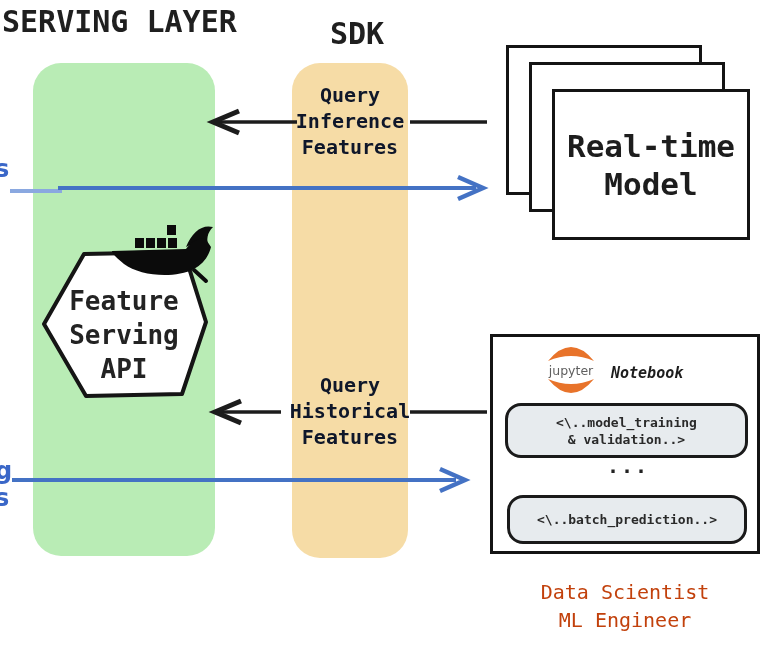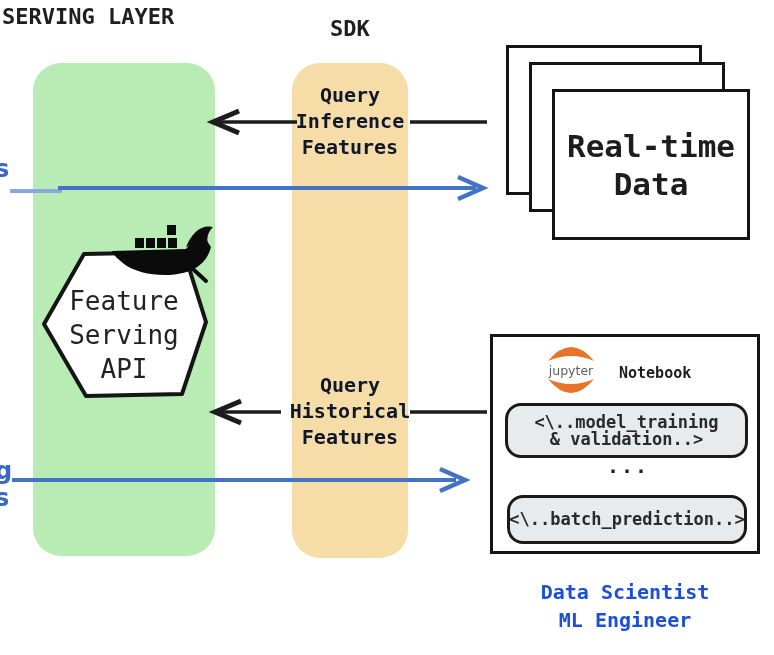--- a/index.html
+++ b/index.html
@@ -1,20 +1,20 @@
 <!DOCTYPE html>
 <html><head>
 <meta charset="utf-8">
 <style>
   html,body{margin:0;padding:0;background:#ffffff;}
   .canvas{
     position:relative;width:774px;height:655px;background:#ffffff;overflow:hidden;
     font-family:"DejaVu Sans Mono","Liberation Mono",monospace;color:#1f1f1f;
   }
-  .title{position:absolute;font-weight:700;font-size:22px;letter-spacing:0px;white-space:nowrap;}
+  .title{position:absolute;font-weight:700;font-size:30px;letter-spacing:0px;white-space:nowrap;}
   .t-serving{left:2px;top:4px;}
   .t-sdk{left:330px;top:16px;}
 
   .col{position:absolute;border-radius:28px;}
   .col-green{left:33px;top:63px;width:182px;height:493px;background:#b9ecb5;}
   .col-orange{left:292px;top:63px;width:116px;height:495px;background:#f6dca6;}
 
   svg.overlay{position:absolute;left:0;top:0;width:774px;height:655px;pointer-events:none;}
 
   .sdk-label{
@@ -28,46 +28,46 @@
     position:absolute;left:-5px;color:#3a67c8;font-family:"DejaVu Sans","Liberation Sans",sans-serif;
     font-weight:700;font-size:24px;line-height:27px;white-space:pre-line;
   }
   .e-top{top:156px;}
   .e-bottom{top:458px;}
 
   .hex-wrap{position:absolute;left:36px;top:246px;width:176px;height:156px;}
   .hex-wrap svg{position:absolute;left:0;top:0;}
   .hex-text{
     position:absolute;left:0;top:0;width:176px;padding-top:38px;text-align:center;
-    font-weight:400;font-size:26px;line-height:34px;white-space:pre-line;color:#232323;
+    font-weight:700;font-size:26px;line-height:34px;white-space:pre-line;color:#232323;
   }
   svg.docker{position:absolute;left:110px;top:214px;}
 
   .mbox{position:absolute;background:#ffffff;border:3px solid #141414;box-sizing:border-box;}
   .mbox1{left:506px;top:45px;width:196px;height:150px;}
   .mbox2{left:529px;top:62px;width:196px;height:150px;}
   .mbox3{left:552px;top:89px;width:198px;height:151px;display:flex;align-items:center;justify-content:center;}
   .mbox3 .mlabel{font-weight:700;font-size:31px;line-height:38px;text-align:center;white-space:pre-line;color:#1d1d1d;}
 
   .nb{position:absolute;left:490px;top:334px;width:270px;height:220px;background:#ffffff;
       border:3px solid #141414;box-sizing:border-box;padding-left:40px;}
   svg.jlogo{position:absolute;left:49px;top:4px;}
-  .nb-title{position:absolute;left:126px;top:27px;font-weight:700;font-size:15px;color:#1d1d1d;}
+  .nb-title{position:absolute;left:118px;top:27px;font-weight:700;font-size:15px;color:#1d1d1d;font-style:italic;}
   .cell{
     position:absolute;background:#e7ebee;border:3.5px solid #1a1a1a;border-radius:16px;
     box-sizing:border-box;display:flex;align-items:center;justify-content:center;
   }
-  .cell .code{font-weight:700;font-size:17px;line-height:17px;text-align:center;white-space:pre-line;color:#2a2a2a;}
+  .cell .code{font-weight:700;font-size:13px;line-height:17px;text-align:center;white-space:pre-line;color:#2a2a2a;}
   .cell1{left:12px;top:66px;width:243px;height:55px;}
   .cell2{left:14px;top:158px;width:240px;height:49px;}
   .nb-dots{position:absolute;left:0;top:117px;width:270px;text-align:center;font-weight:700;font-size:20px;letter-spacing:2px;color:#222;}
 
   .caption{
     position:absolute;left:490px;top:578px;width:270px;text-align:center;
-    font-weight:700;font-size:20px;line-height:28px;white-space:pre-line;color:#1d4ed8;
+    font-weight:400;font-size:20px;line-height:28px;white-space:pre-line;color:#c2410c;
   }
 </style>
 </head>
 <body>
 
 <div class="canvas">
 
   <div class="title t-serving">SERVING LAYER</div>
   <div class="title t-sdk">SDK</div>
 
@@ -126,21 +126,21 @@
       <path d="M 76,33 C 82,18 92,10 103,13 C 97,19 96,26 99,33 C 91,29 82,30 76,33 Z"></path>
       <path d="M 2,37 L 76,35 C 84,24 94,22 97,27 L 101,33 C 99,42 93,50 84,55 C 64,65 30,62 14,50 C 8,45 2,40 2,37 Z"></path>
     </g>
     <line x1="84" y1="56" x2="96" y2="67" stroke="#0b0b0b" stroke-width="4" stroke-linecap="round"></line>
   </svg>
 
   <div class="mbox mbox1"></div>
   <div class="mbox mbox2"></div>
   <div class="mbox mbox3">
     <div class="mlabel">Real-time
-Data</div>
+Model</div>
   </div>
 
   <div class="nb">
     <svg class="jlogo" width="58" height="60" viewBox="0 0 58 60">
       <path d="M 6,20 Q 29,-8 52,20 Q 29,10 6,20 Z" fill="#e8732a"></path>
       <path d="M 6,38 Q 29,66 52,38 Q 29,48 6,38 Z" fill="#e8732a"></path>
       <text x="29" y="34" text-anchor="middle" font-size="12.5" fill="#5f5f5f" font-family="DejaVu Sans, Liberation Sans, sans-serif">jupyter</text>
     </svg>
     <div class="nb-title">Notebook</div>
     <div class="cell cell1">

